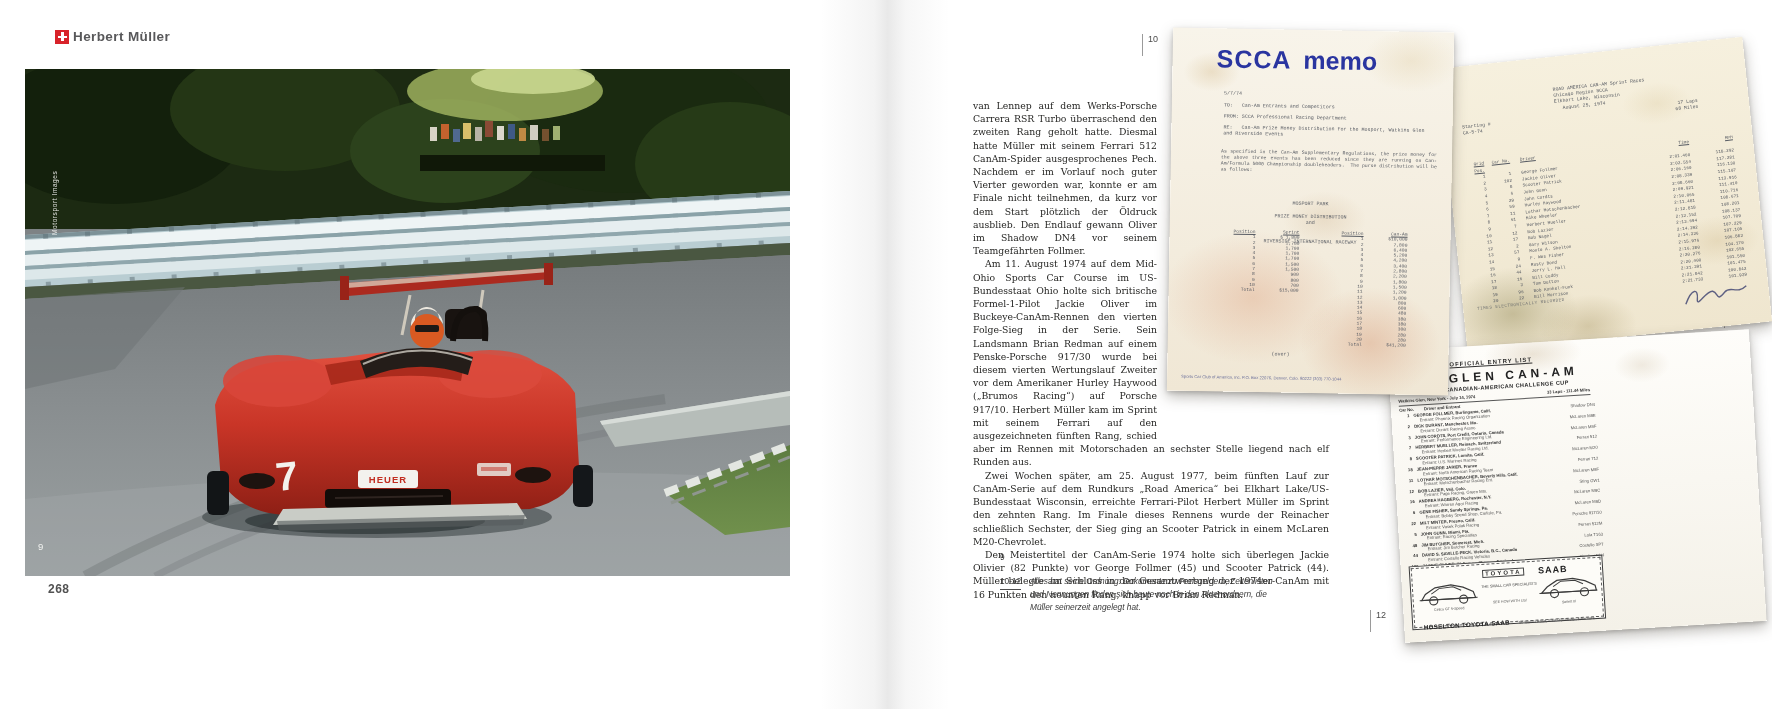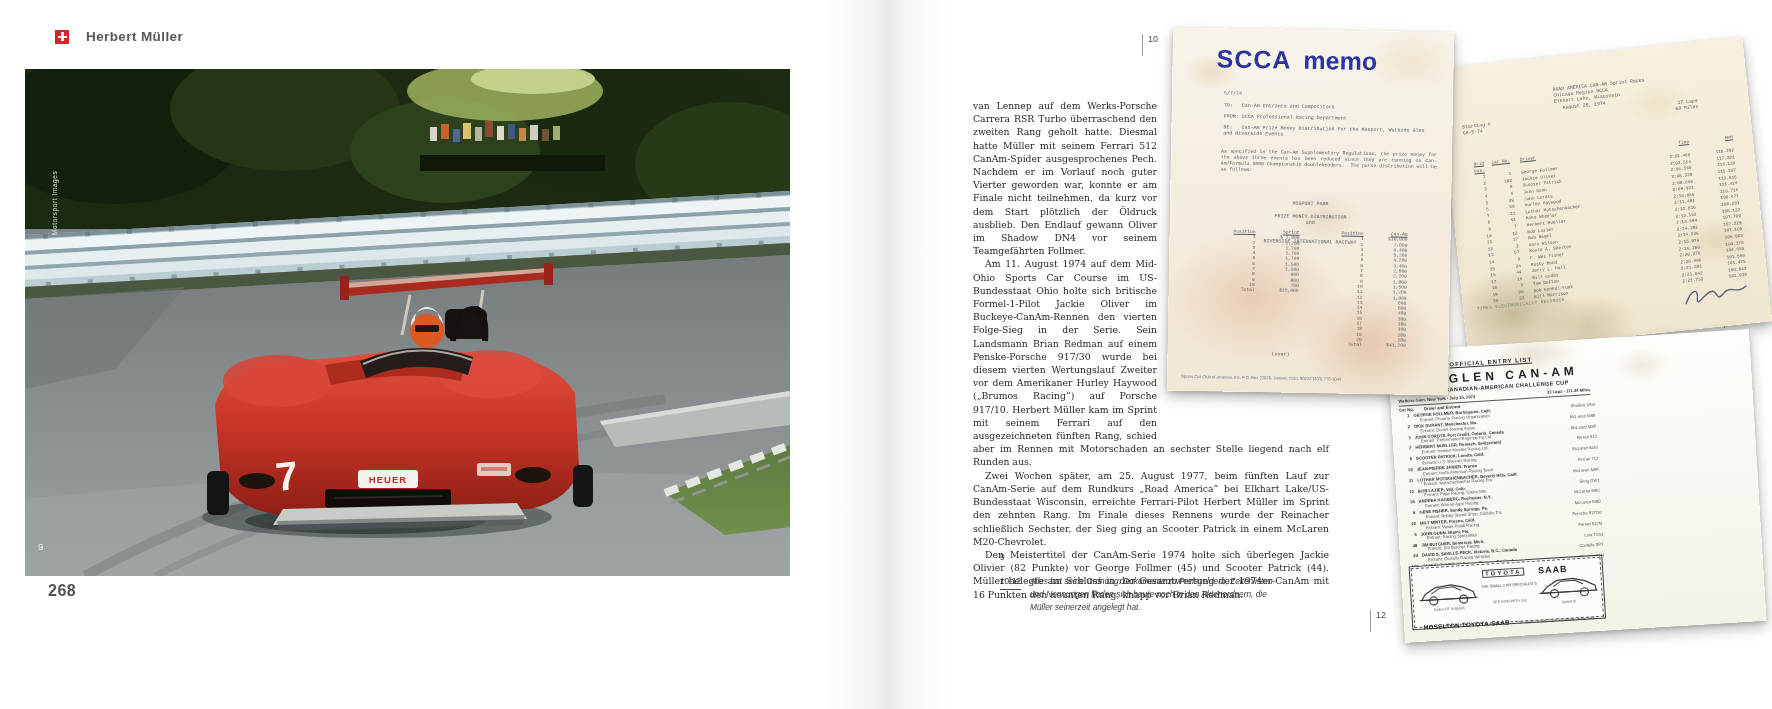--- a/index.html
+++ b/index.html
@@ -1,21 +1,21 @@
 <!DOCTYPE html>
 <html><head>
 <meta charset="utf-8">
 <style>
   html,body{margin:0;padding:0}
   body{width:1772px;height:709px;position:relative;background:#ffffff;
        font-family:"Liberation Sans",sans-serif;overflow:hidden;color:#2a2a28}
   .abs{position:absolute}
 
   
-  #header{left:55px;top:29px;display:flex;align-items:center;gap:17px}
+  #header{left:55px;top:29px;display:flex;align-items:center;gap:4px}
   #flag{width:14px;height:14px;background:#d8232a;position:relative;flex:0 0 auto}
   #flag .cv{position:absolute;left:6px;top:2.5px;width:2.6px;height:9px;background:#fff}
   #flag .ch{position:absolute;left:2.5px;top:6px;width:9px;height:2.6px;background:#fff}
   #header .t{font-size:13.5px;font-weight:bold;color:#58585a;letter-spacing:.4px}
 
   
   #photo{left:25px;top:69px;width:765px;height:507px;overflow:hidden;background:#7e8385}
   #photo-credit{left:26px;top:26px;height:140px;color:#f4f4f2;font-size:6.5px;letter-spacing:.6px;
       writing-mode:vertical-rl;transform:rotate(180deg);opacity:.92}
   #photo-num{left:13px;top:472px;color:#f2f3f1;font-size:9.5px}
@@ -33,21 +33,21 @@
 
   
   #captions{left:1000px;top:551px;width:300px;font-size:8.3px;line-height:13px;color:#3a3a3a}
   .cap{display:flex;margin-bottom:11px}
   .cap .lb{width:30px;flex:0 0 auto}
   .cap .lb span{display:inline-block}
   .cap .lb .ul{border-bottom:1px solid #4c4c4c;padding-bottom:1px}
   .cap .tx{width:252px;font-style:italic}
 
   
-  .pagenum{font-size:16px;font-weight:bold;color:#525252;letter-spacing:.5px}
+  .pagenum{font-size:12px;font-weight:bold;color:#525252;letter-spacing:.5px}
   #pn-left{left:48px;top:582px}
   #pn-right{left:1706px;top:582px}
 
   
   .figlabel{display:flex;align-items:flex-start;gap:5px;font-size:9px;color:#4c4c4c}
   .figlabel .rule{width:1px;height:22px;background:#9a9a9a}
   #lbl-10{left:1142px;top:34px}
   #lbl-11{left:1724px;top:306px}
   #lbl-12{left:1370px;top:610px}
 

